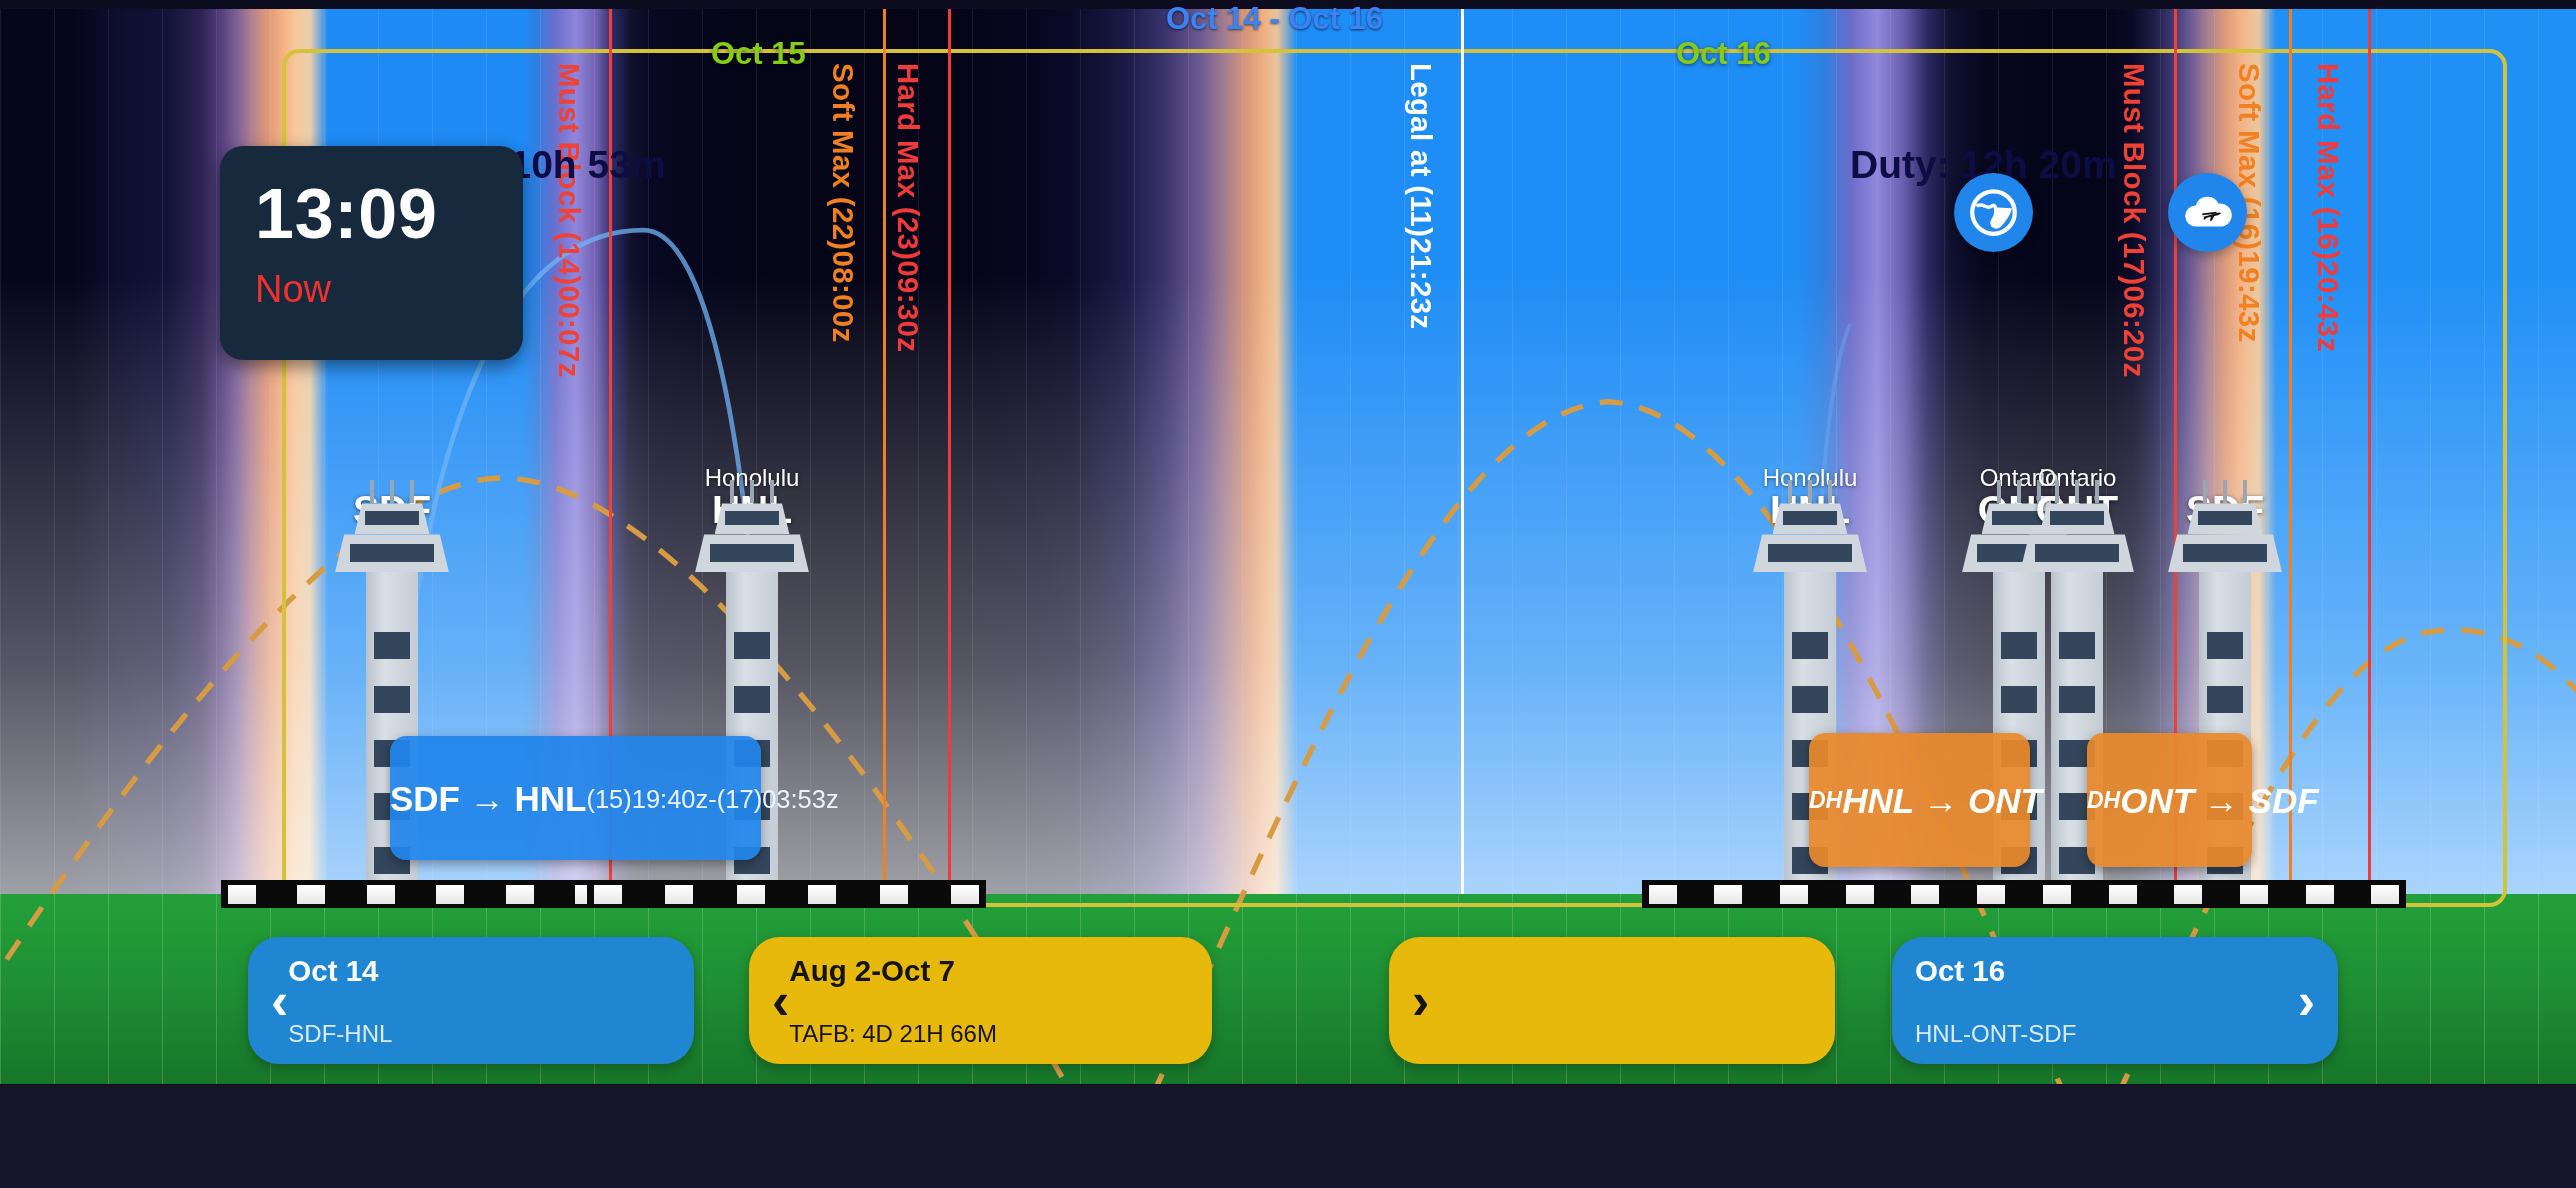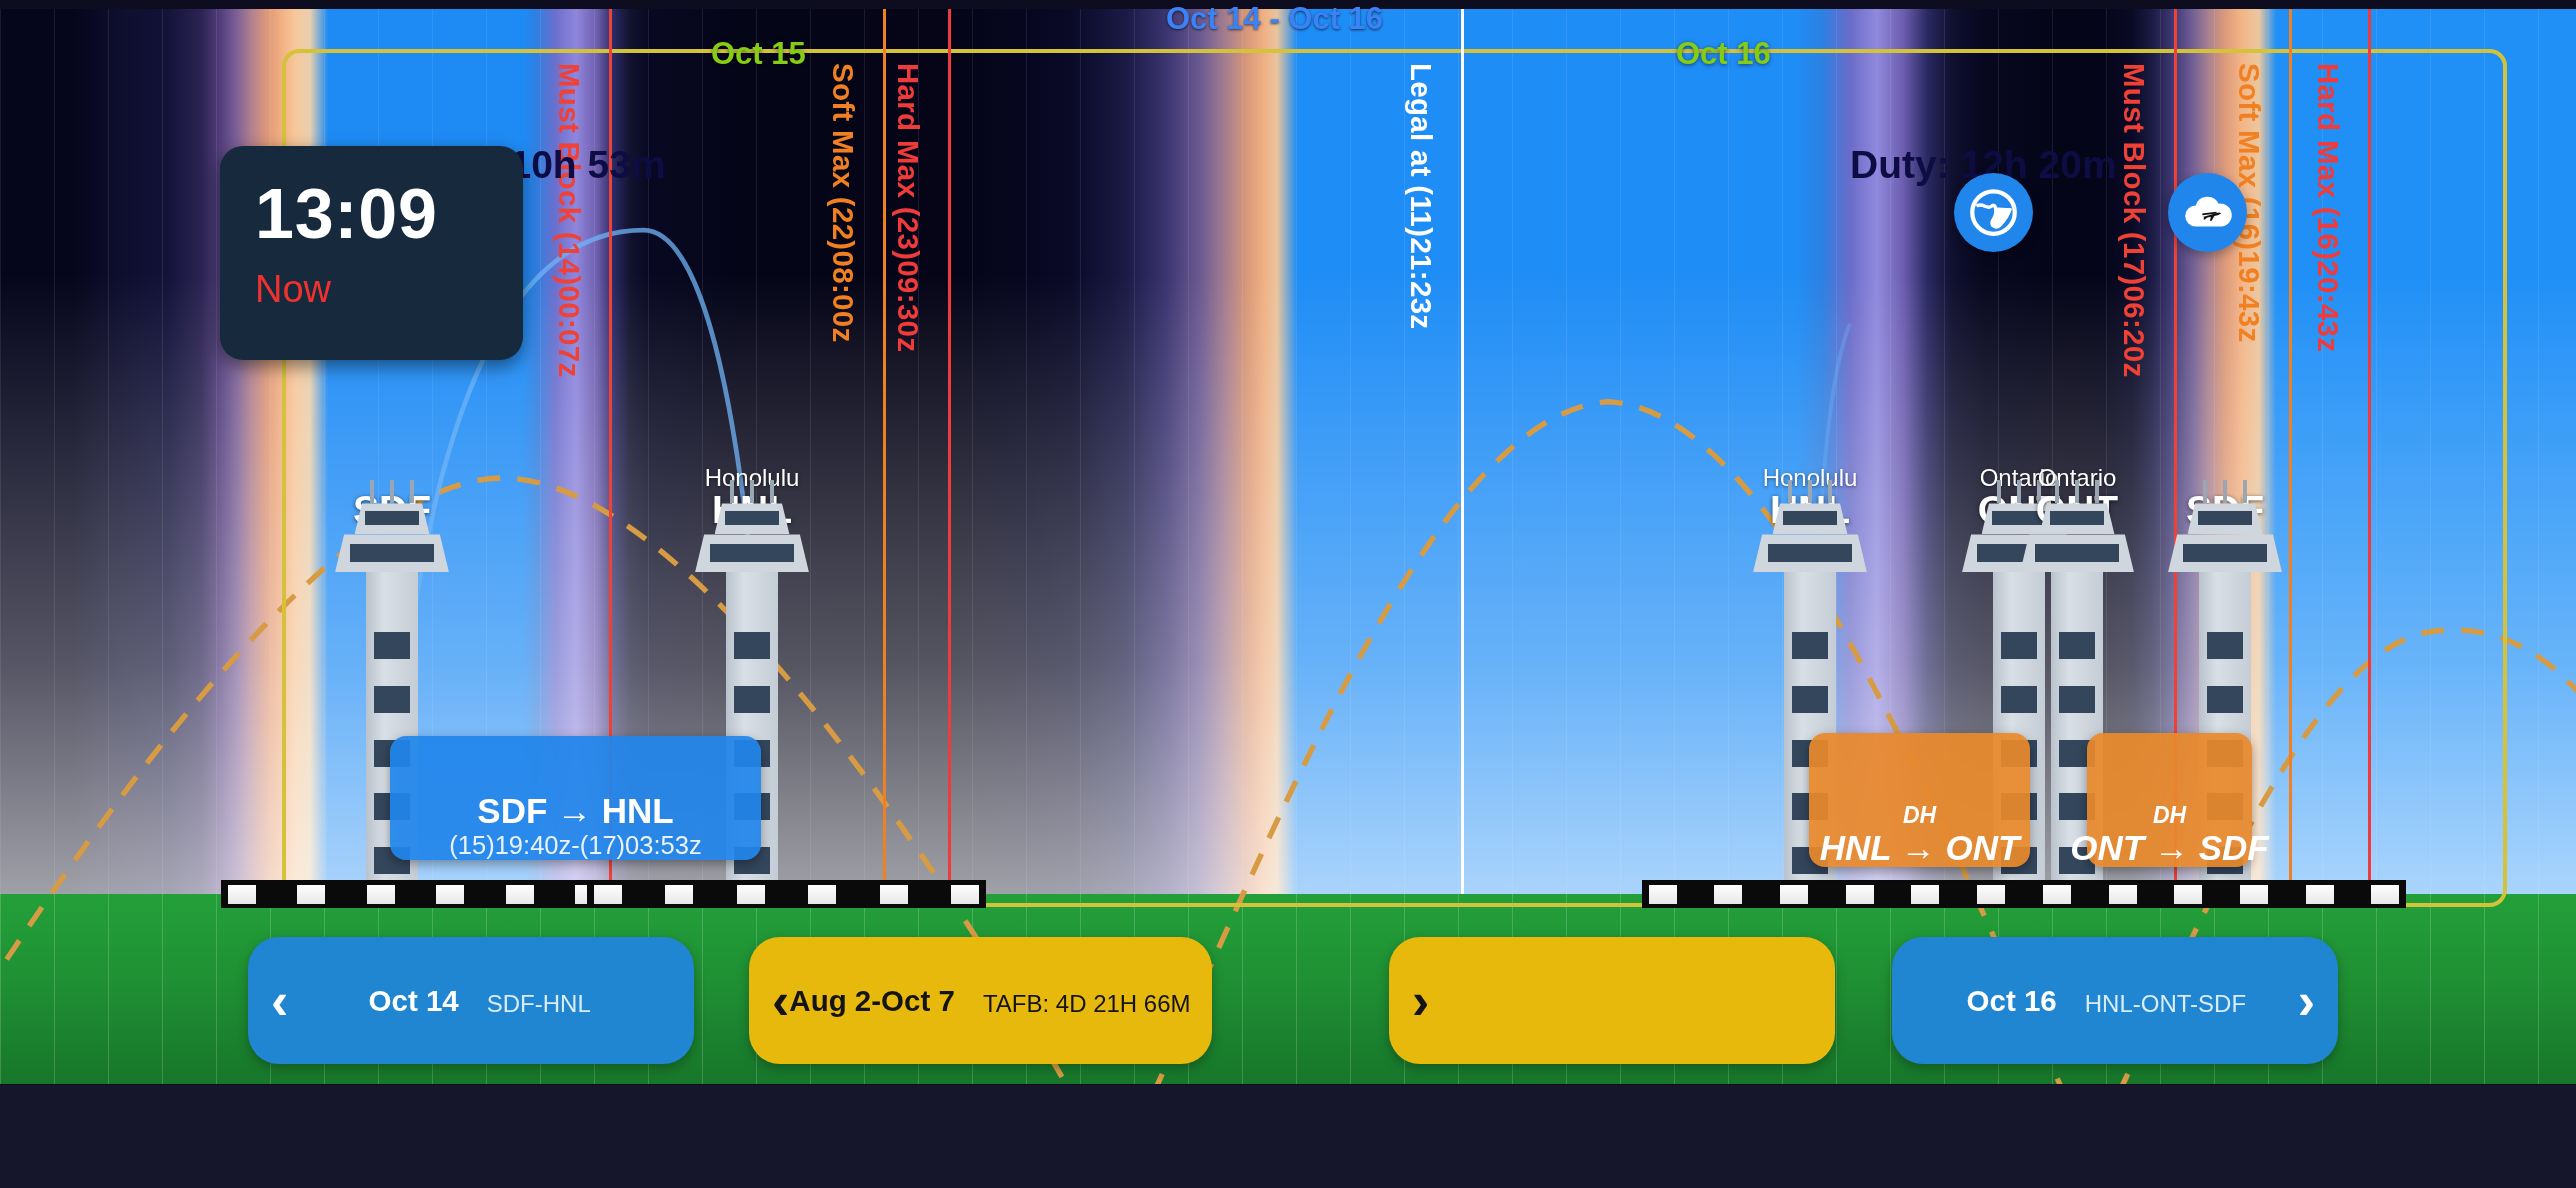--- a/index.html
+++ b/index.html
@@ -210,21 +210,21 @@
     display:block; width: 28px; height: 19px;
     background: linear-gradient(to bottom,#ffffff,#e7e7e7);
   }
 
   
   .flight {
     position: absolute;
     border-radius: 16px;
     box-shadow: 0 4px 10.7px rgba(0,0,0,.35);
     color:#fff;
-    display:flex; flex-direction:column; align-items:center; justify-content:flex-end;
+    display:flex; flex-direction:row; align-items:center; justify-content:space-between;
     text-align:center;
   }
   .flight.blue { background: rgba(33,133,235,.93); }
   .flight.orange { background: rgba(232,137,44,.93); font-style: italic; }
   .flight .dh { font-size: 23px; font-weight: bold; line-height:1.1; }
   .flight .route { font-size: 35px; font-weight: bold; white-space: nowrap; line-height: 1.12; }
   .flight .times { font-size: 25.5px; color:#e9f3ff; white-space: nowrap; margin-top: 1.3px; }
 
   
   .badge {
@@ -239,21 +239,21 @@
   .navpill {
     position: absolute;
     border-radius: 31px;
     display:flex; align-items:center;
     box-shadow: 0 4px 12px rgba(0,0,0,.28);
     padding: 0 23px;
   }
   .navpill.blue  { background:#2186d1; }
   .navpill.amber { background:#e8b90d; }
   .navpill .chev { font-size: 52px; font-weight: bold; line-height: 1; }
-  .navpill .txt { flex:1; display:flex; flex-direction:row; align-items:flex-end; justify-content:center;gap:28px; }
+  .navpill .txt { flex:1; display:flex; flex-direction:column; align-items:flex-start; justify-content:center;gap:28px; }
   .navpill .l1 { font-size: 29.5px; font-weight: bold; white-space: nowrap; }
   .navpill .l2 { font-size: 24px; white-space: nowrap; margin-top: 4px; }
   .navpill.blue .chev, .navpill.blue .l1 { color:#ffffff; }
   .navpill.blue .l2 { color:#d9ecfb; }
   .navpill.amber .chev, .navpill.amber .l1, .navpill.amber .l2 { color:#141414; }
 
   .bottom-bar {
     position:absolute; left:0; top:1085px; width:2576px; height:104px; background:#15152b;
   }
 </style>

